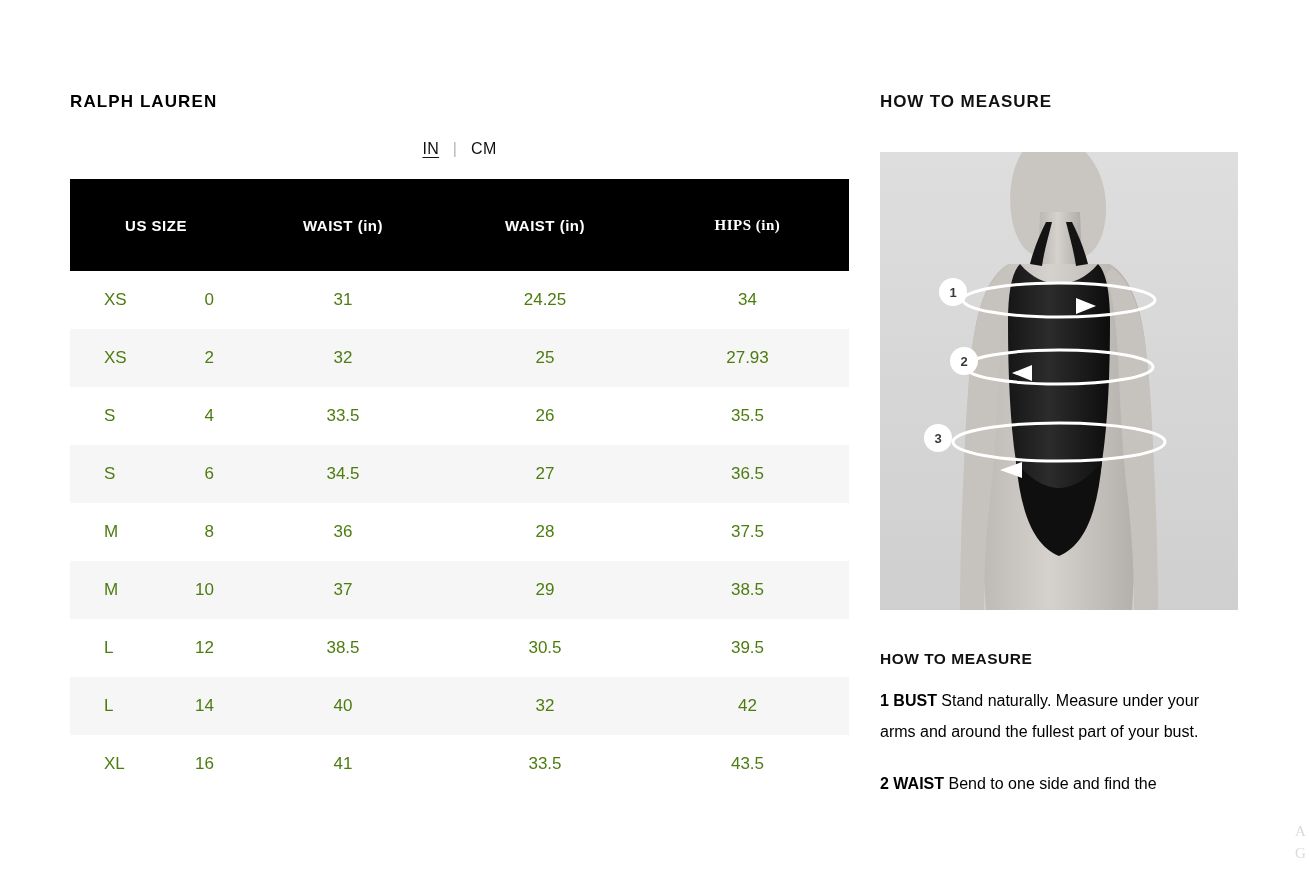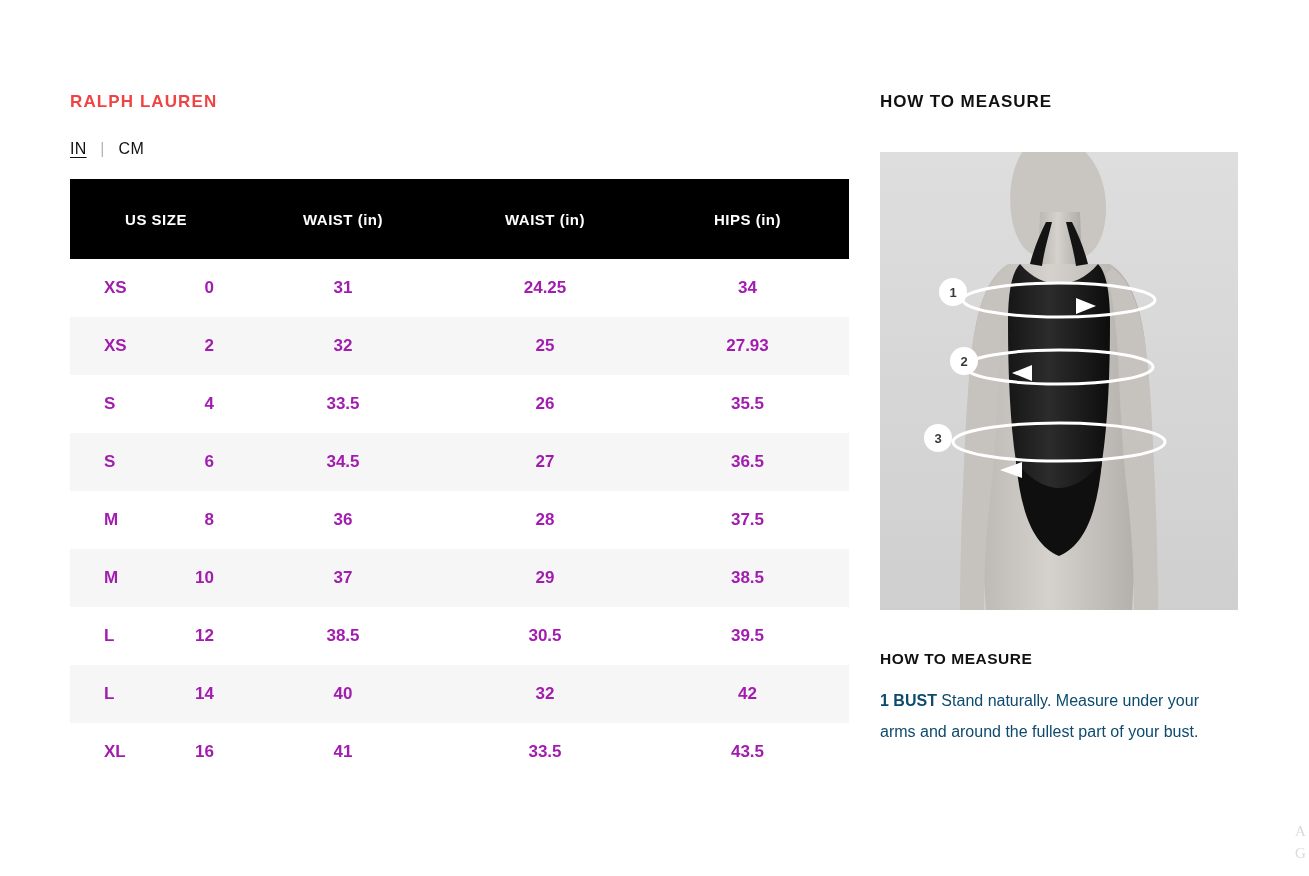--- a/index.html
+++ b/index.html
@@ -24,28 +24,28 @@
   .left-col {
     position: absolute;
     left: 70px;
     top: 0;
     width: 779px;
   }
   .brand-title {
     font-size: 17px;
     font-weight: bold;
     letter-spacing: 1.1px;
-    color: #ef4444;
+    color: #000000;
     margin-top: 92px;
     line-height: 20px;
   }
 
   .unit-toggle {
     margin-top: 28px;
-    text-align: left;
+    text-align: center;
     font-size: 16px;
     color: #111;
     letter-spacing: .3px;
     height: 22px;
     padding-right: 0px;
   }
   .unit-toggle .unit {
     display: inline-block;
     cursor: pointer;
   }
@@ -65,36 +65,36 @@
     width: 779px;
     border-collapse: collapse;
     table-layout: fixed;
   }
   .size-table thead th {
     background: #000;
     color: #fff;
     font-size: 15px;
     font-weight: bold;
     letter-spacing: .5px;
-    height: 80px;
+    height: 92px;
     vertical-align: middle;
     text-align: center;
   }
   .size-table thead th.col-size { width: 172px; }
   .size-table thead th.col-bust { width: 202px; }
   .size-table thead th.col-waist { width: 202px; }
-  .size-table thead th.col-hips  { width: 203px; }
+  .size-table thead th.col-hips  { width: 203px; font-family: Liberation Serif, serif; }
 
   .size-table tbody td {
     height: 58px;
     font-size: 17px;
     text-align: center;
     vertical-align: middle;
-    color: #a21caf;
-    font-weight: 700;
+    color: #4d7c0f;
+    font-weight: 400;
   }
   .size-table tbody tr.alt td { background: #f6f6f6; }
   .size-table tbody td.cell-size {
     position: relative;
     padding: 0;
   }
   .cell-size-inner {
     display: flex;
     align-items: center;
     justify-content: space-between;
@@ -132,21 +132,21 @@
     margin-top: 40px;
     font-size: 15.5px;
     font-weight: bold;
     letter-spacing: .5px;
     color: #111;
   }
   .htm-para {
     margin-top: 17px;
     font-size: 16px;
     line-height: 31px;
-    color: #0c4a6e;
+    color: #000000;
     width: 320px;
   }
   .htm-para b { font-weight: bold; }
   .htm-para.second { margin-top: 21px; }
 
   
   .edge-artifact {
     position: absolute;
     right: 0px;
     bottom: 12px;
@@ -355,17 +355,20 @@
         <text x="58" y="291" font-family="'Liberation Sans',sans-serif" font-size="13" font-weight="bold" fill="#3a3a3a" text-anchor="middle">3</text>
       </svg>
     </div>
 
     <div class="htm-subtitle">HOW TO MEASURE</div>
 
     <div class="htm-para">
       <b>1</b><b>&nbsp;</b><b>BUST</b><span> Stand naturally. Measure under your arms and around the fullest part of your bust.</span>
     </div>
 
+    <div class="htm-para second">
+      <b>2</b><b>&nbsp;</b><b>WAIST</b><span> Bend to one side and find the</span>
+    </div>
   </div>
 
   <div class="edge-artifact">A<br>G</div>
 
 </div>
 
 </body></html>

